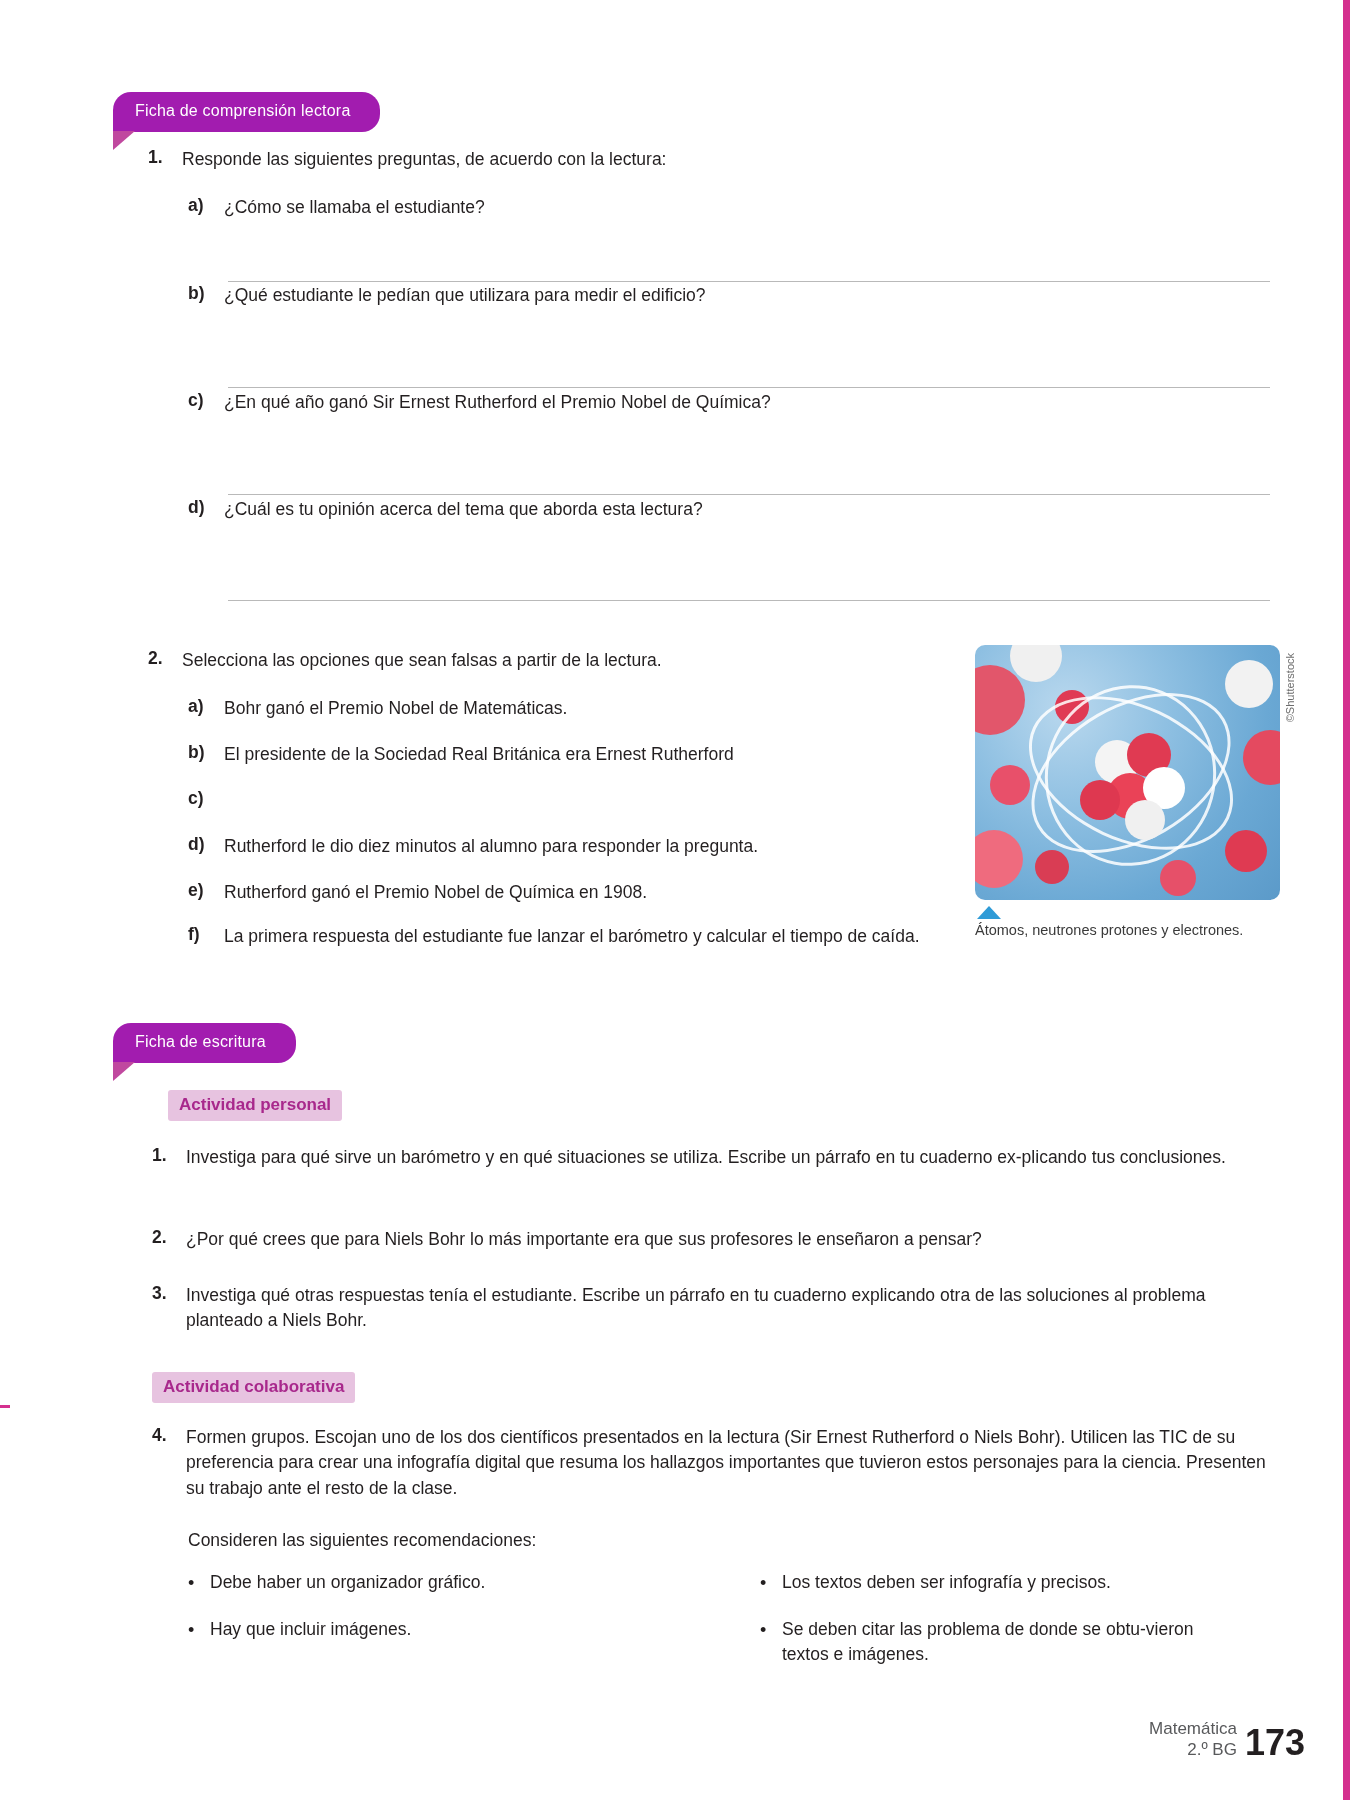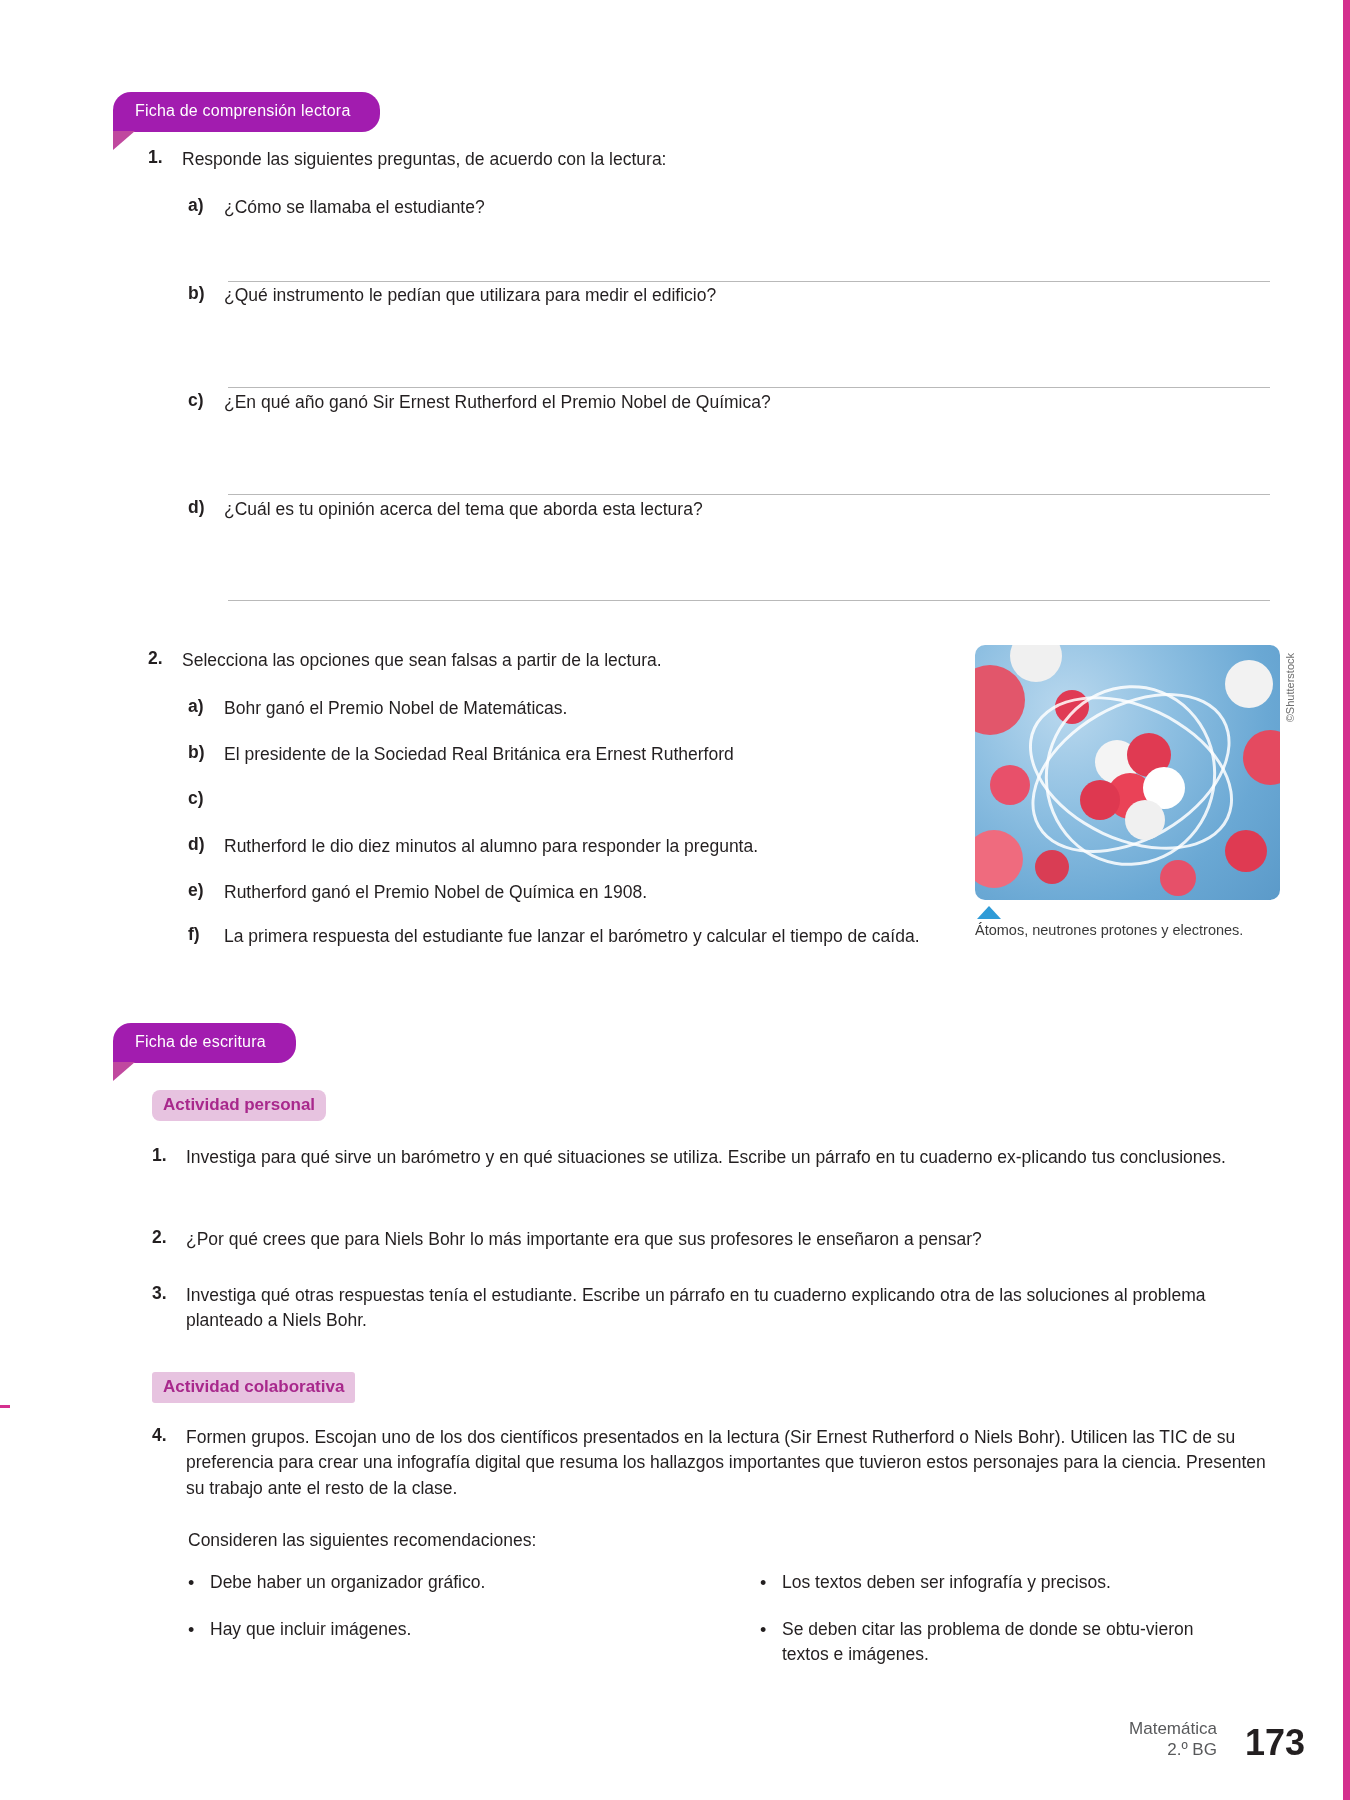--- a/index.html
+++ b/index.html
@@ -160,21 +160,21 @@
     line-height: 1.45;
   }
 
   
   .footer {
     position: absolute;
     right: 45px;
     bottom: 40px;
     display: flex;
     align-items: flex-end;
-    gap: 28px;
+    gap: 8px;
   }
   .footer-label {
     text-align: right;
     font-size: 17px;
     color: #58595b;
     line-height: 1.25;
   }
   .footer-page {
     font-size: 36px;
     font-weight: bold;
@@ -201,21 +201,21 @@
   </div>
 
   <div class="num-item" style="left:188px; top:195px; width:960px;">
     <span class="num small">a)</span>
     <span class="txt">¿Cómo se llamaba el estudiante?</span>
   </div>
   <div class="answer-line" style="left:228px; top:281px; width:1042px;"></div>
 
   <div class="num-item" style="left:188px; top:283px; width:960px;">
     <span class="num small">b)</span>
-    <span class="txt">¿Qué instrumento le pedían que utilizara para medir el edificio?</span>
+    <span class="txt">¿Qué estudiante le pedían que utilizara para medir el edificio?</span>
   </div>
   <div class="answer-line" style="left:228px; top:387px; width:1042px;"></div>
 
   <div class="num-item" style="left:188px; top:390px; width:960px;">
     <span class="num small">c)</span>
     <span class="txt">¿En qué año ganó Sir Ernest Rutherford el Premio Nobel de Química?</span>
   </div>
   <div class="answer-line" style="left:228px; top:494px; width:1042px;"></div>
 
   <div class="num-item" style="left:188px; top:497px; width:960px;">
@@ -280,21 +280,21 @@
     <div class="credit">©Shutterstock</div>
     <div class="fig-arrow"></div>
     <div class="caption">Átomos, neutrones protones y electrones.</div>
   </div>
 
   <div class="tab" style="left:113px; top:1023px;">
     <span>Ficha de escritura</span>
     <span class="tail"></span>
   </div>
 
-  <div class="badge" style="left:152px; top:1090px;border-radius:8px;">Actividad personal</div>
+  <div class="badge" style="left:168px; top:1090px;">Actividad personal</div>
 
   <div class="num-item" style="left:152px; top:1145px; width:1125px;">
     <span class="num">1.</span>
     <span class="txt">Investiga para qué sirve un barómetro y en qué situaciones se utiliza. Escribe un párrafo en tu cuaderno ex-plicando tus conclusiones.</span>
   </div>
 
   <div class="num-item" style="left:152px; top:1227px; width:1125px;">
     <span class="num">2.</span>
     <span class="txt">¿Por qué crees que para Niels Bohr lo más importante era que sus profesores le enseñaron a pensar?</span>
   </div>

